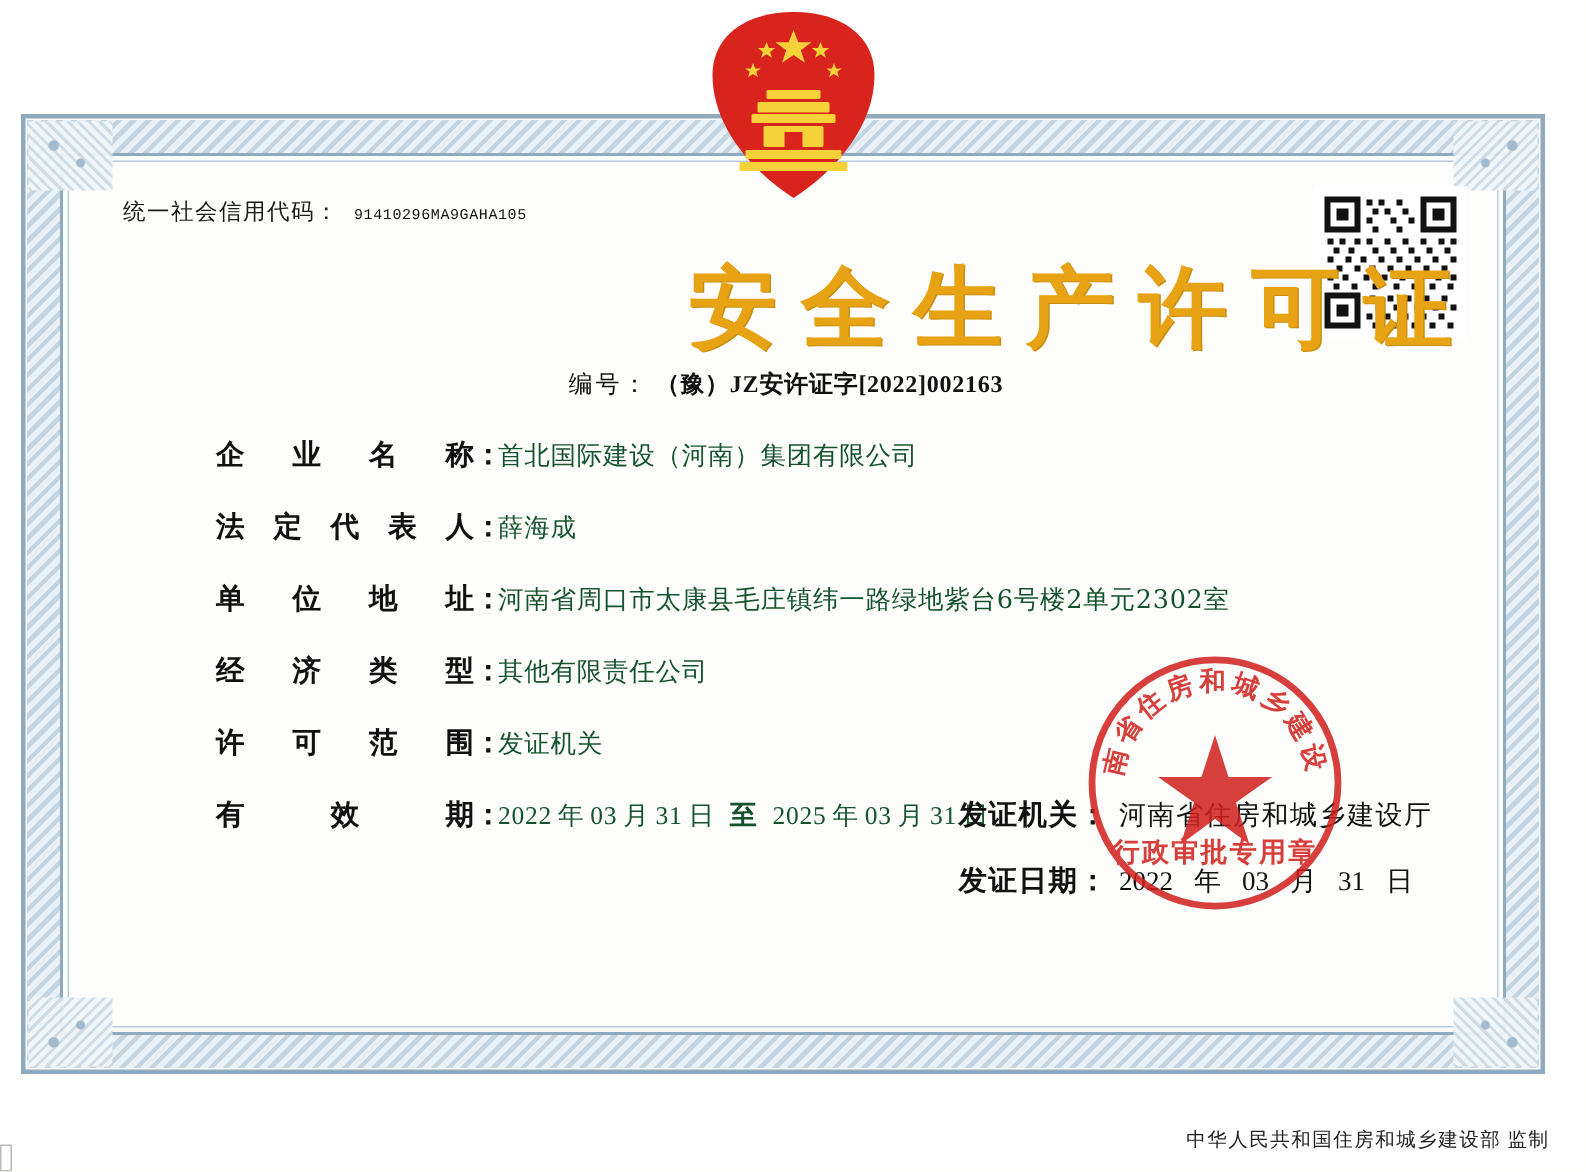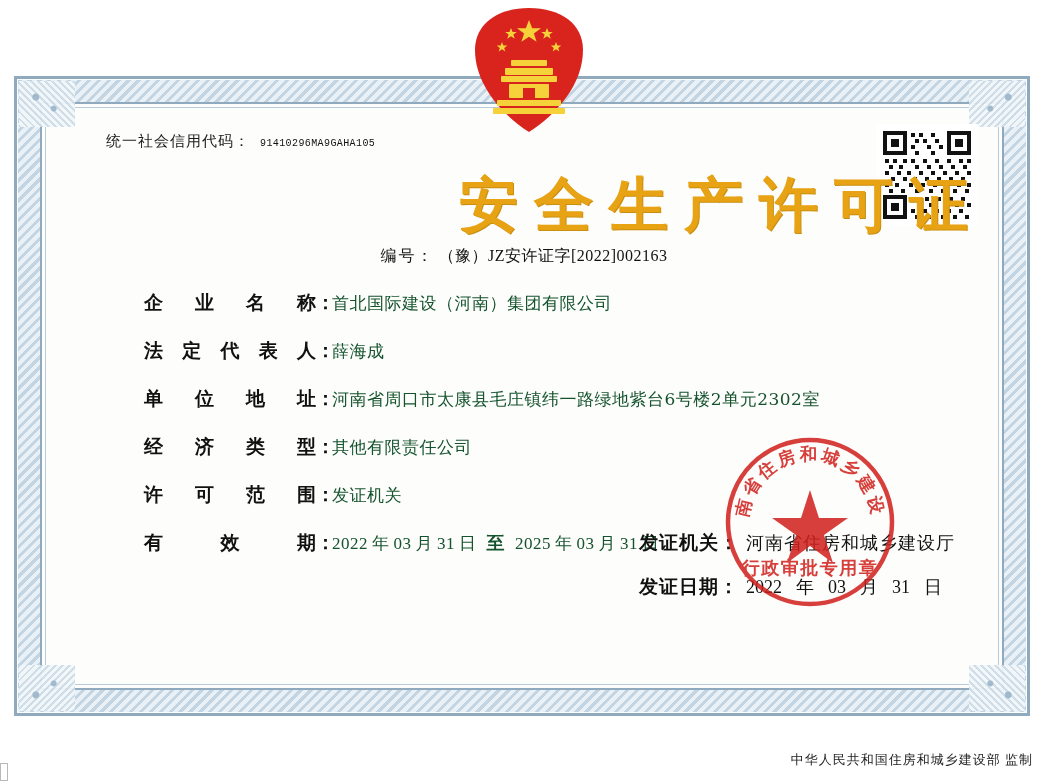--- a/index.html
+++ b/index.html
@@ -97,21 +97,20 @@
     left: 18px;
     top: 8px;
     display: flex;
     align-items: baseline;
     gap: 10px;
   }
   .credit-label {
     font-size: 15px;
     color: #1a1a1a;
     letter-spacing: 1px;
-    margin-left: 24px;
   }
   .credit-value {
     font-family: "Liberation Mono", "DejaVu Sans Mono", monospace;
     font-size: 10px;
     color: #111;
     letter-spacing: .4px;
   }
 
   .qr {
     position: absolute;
@@ -143,21 +142,21 @@
   .serial {
     position: absolute;
     left: 0;
     right: 0;
     top: 122px;
     text-align: center;
     font-size: 16px;
     color: #111;
   }
   .serial .s-label { font-weight: normal; letter-spacing: 2px; }
-  .serial .s-value { letter-spacing: .5px; }
+  .serial .s-value { letter-spacing: .5px; font-weight: bold; }
 
   
   .fields {
     position: absolute;
     left: 80px;
     right: 10px;
     top: 166px;
   }
   .row {
     display: flex;

